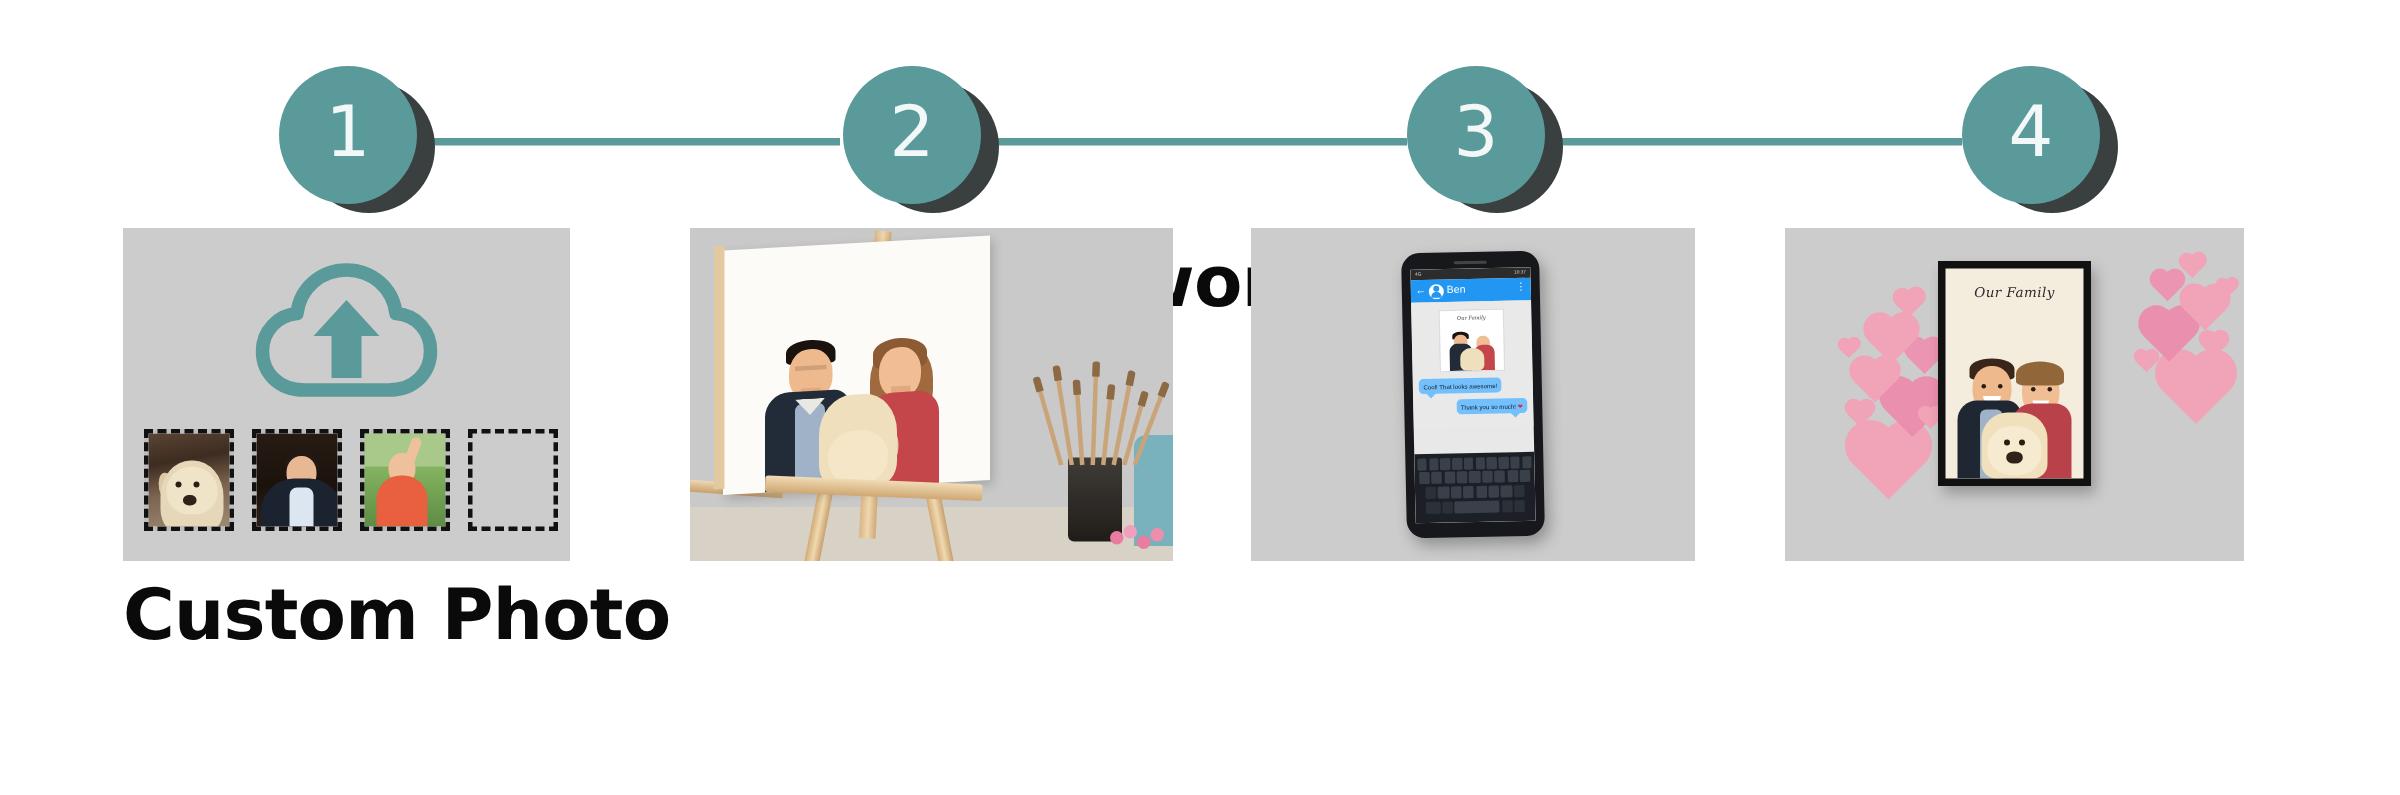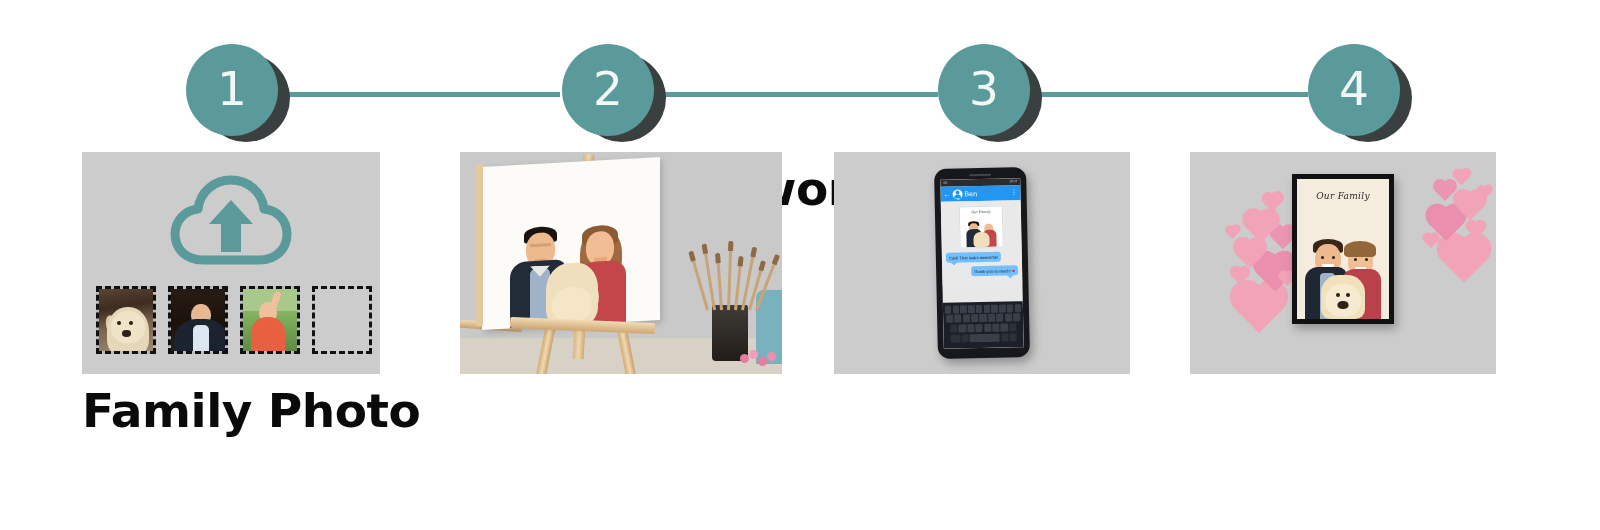--- a/index.html
+++ b/index.html
@@ -353,21 +353,21 @@
             <div class="hair"></div>
               <div class="face"></div>
             <div class="dress"></div>
               <div class="arm"></div>
           </div>
         </div>
 
         <div class="thumb empty"></div>
       </div>
     </div>
-    <div class="step-label">Family Photo</div>
+    <div class="step-label">Custom Photo</div>
   </div>
 
   <div class="col" style="left:460px; width:322px;">
     <div class="panel easel-scene">
       <div class="easel-wall"></div>
       <div class="easel-floor"></div>
 
       <div class="easel-post"></div>
       <div class="easel-leg-l"></div>
       <div class="easel-leg-r"></div>

